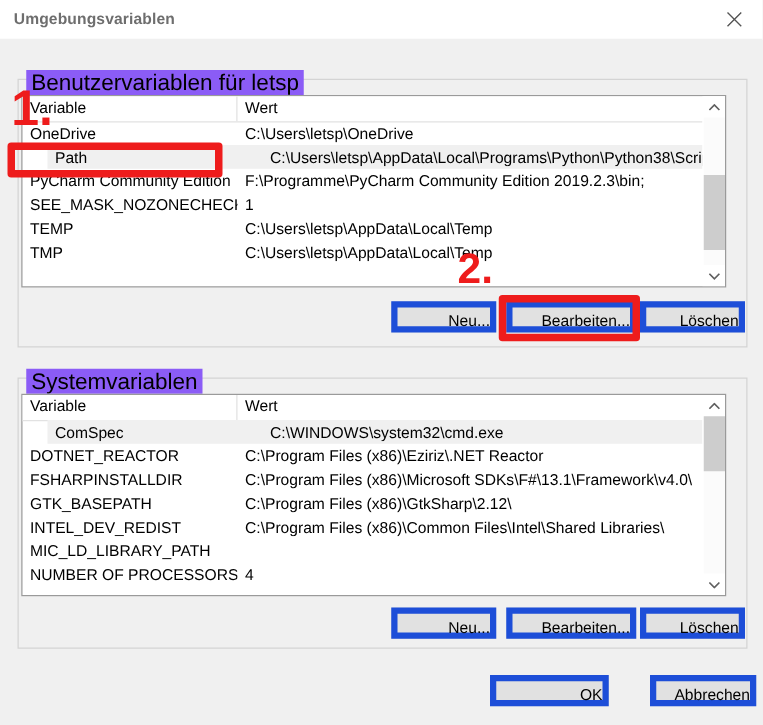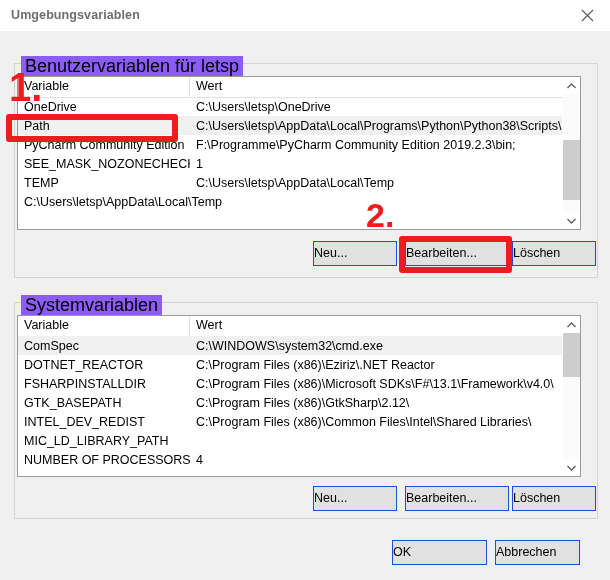--- a/index.html
+++ b/index.html
@@ -98,21 +98,21 @@
     left: 0; top: 20px; right: 17px; bottom: 0;
     overflow: hidden;
   }
   .lv-row {
     height: 19px;
     display: flex;
     align-items: center;
     font-size: 12.5px;
     white-space: nowrap;
   }
-  .lv-row.selected { background: #f0f0f0; }
+  .lv-row.selected { background: #f0f0f0; margin-left: 20px; }
   .lv-row .cell-var {
     width: 172px;
     padding-left: 6px;
     box-sizing: border-box;
     overflow: hidden;
     text-overflow: clip;
   }
   .lv-row .cell-val {
     flex: 1;
     padding-left: 6px;
@@ -146,43 +146,43 @@
   .sb-thumb {
     position: absolute;
     left: 0; width: 17px;
     background: #cdcdcd;
   }
 
   
   .btn {
     position: absolute;
     background: #e1e1e1;
-    border: 1px solid #1d4ed8;
+    border: 5px solid #1d4ed8;
     font-family: "Liberation Sans", sans-serif;
     font-size: 12.5px;
     color: #000;
-    text-align: left;
+    text-align: right;
     line-height: 23px;
     height: 25px;
     box-sizing: border-box;
     cursor: default;
     padding: 0;
     white-space: nowrap;
   }
 
   .btn-user-new   { left: 313px; top: 241px; width: 84px; }
   .btn-user-edit  { left: 405px; top: 241px; width: 104px; }
   .btn-user-del   { left: 512px; top: 241px; width: 84px; }
 
   .btn-sys-new    { left: 313px; top: 486px; width: 84px; }
   .btn-sys-edit   { left: 405px; top: 486px; width: 104px; }
   .btn-sys-del    { left: 512px; top: 486px; width: 84px; }
 
   .btn-ok         { left: 392px; top: 540px; width: 95px; }
-  .btn-cancel     { left: 495px; top: 540px; width: 85px; }
+  .btn-cancel     { left: 520px; top: 540px; width: 85px; }
 
   
   .annot-rect {
     position: absolute;
     border: 6px solid #ee1c1c;
     border-radius: 3px;
     box-sizing: border-box;
     pointer-events: none;
   }
   .annot-path { left: 6px;   top: 114px; width: 172px; height: 28px; }
@@ -237,20 +237,21 @@
       </div>
       <div class="lv-row">
         <div class="cell-var">SEE_MASK_NOZONECHECKS</div>
         <div class="cell-val">1</div>
       </div>
       <div class="lv-row">
         <div class="cell-var">TEMP</div>
         <div class="cell-val">C:\Users\letsp\AppData\Local\Temp</div>
       </div>
       <div class="lv-row">
+        <div class="cell-var">TMP</div>
         <div class="cell-val">C:\Users\letsp\AppData\Local\Temp</div>
       </div>
     </div>
   <div class="scrollbar">
     <div class="sb-arrow sb-up">
       <svg width="9" height="6" viewBox="0 0 9 6">
           <path d="M0.5,5 L4.5,1 L8.5,5" stroke="#606060" stroke-width="1.4" fill="none"></path>
         </svg>
     </div>
     <div class="sb-track">

